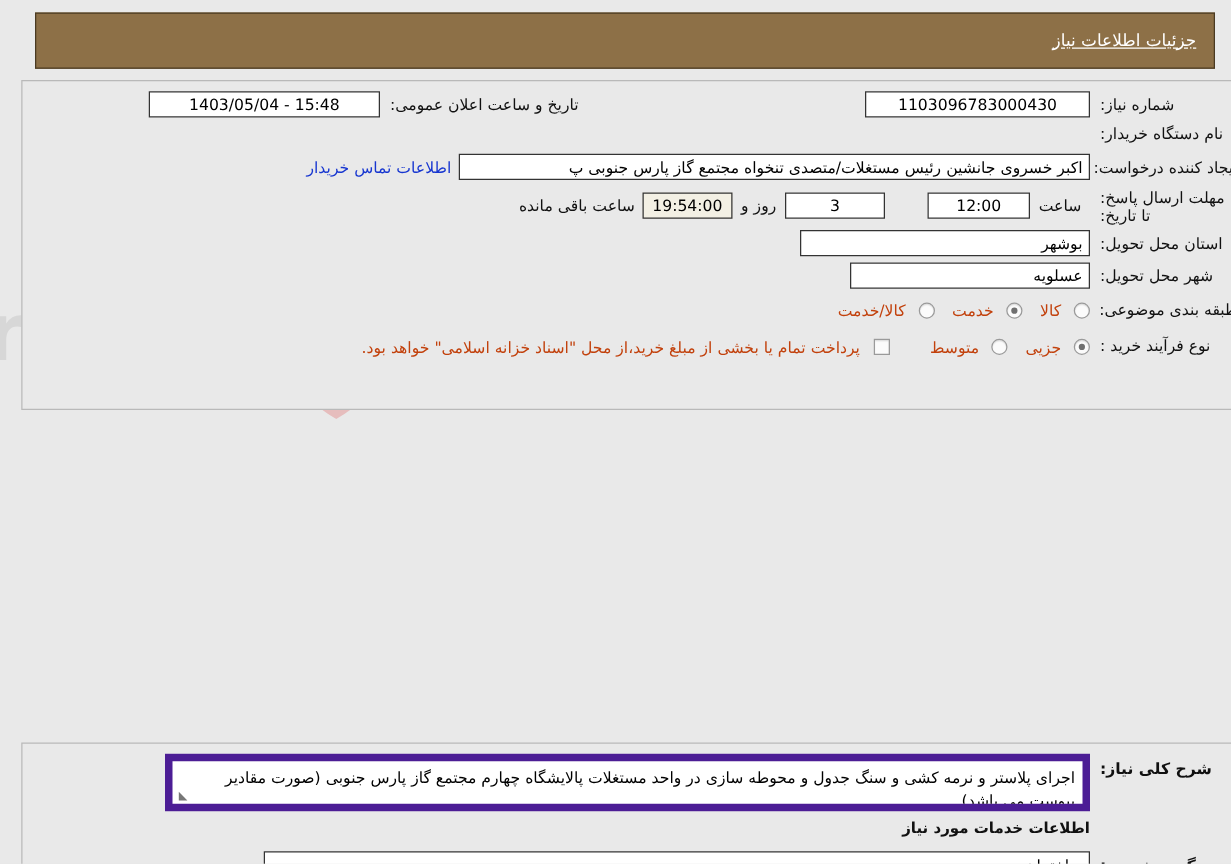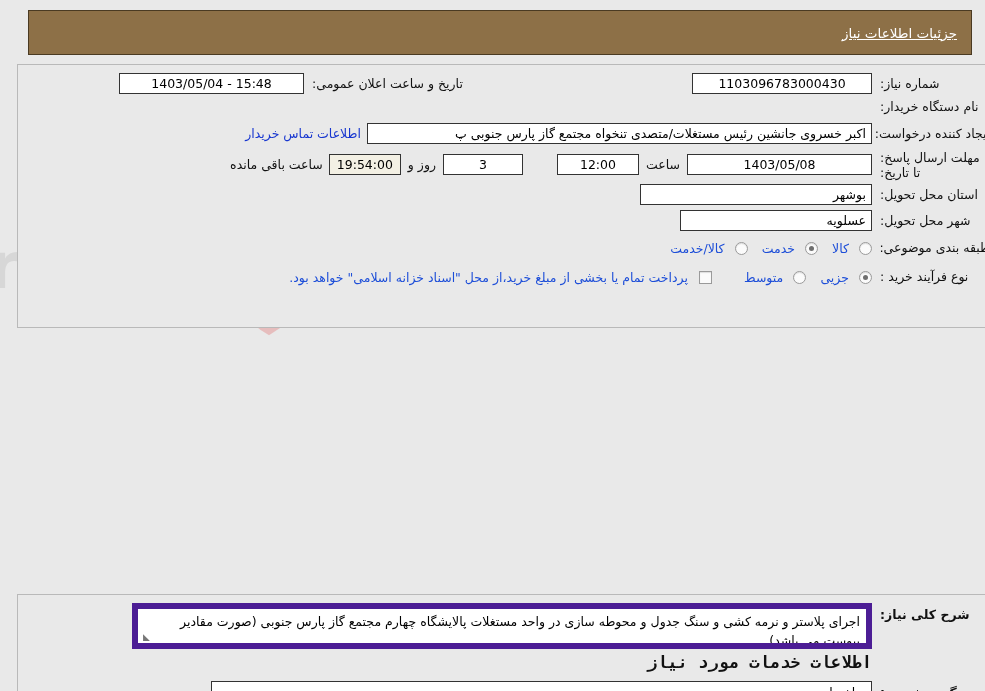--- a/index.html
+++ b/index.html
@@ -62,39 +62,39 @@
   .radio {
     width: 13px; height: 13px; border-radius: 50%;
     border: 1px solid #9a9a9a; background: #fbfbfb;
     display: inline-block; position: relative; vertical-align: middle;
     box-shadow: inset 0 1px 1px rgba(0,0,0,.12);
   }
   .radio.on::after {
     content: ""; position: absolute; left: 3px; top: 3px;
     width: 5px; height: 5px; border-radius: 50%; background: #6f6f6f;
   }
-  .radio-label { font-size: 12.5px; color: #1d4ed8; margin: 0 5px 0 14px; vertical-align: middle;}
+  .radio-label { font-size: 12.5px; color: #c2410c; margin: 0 5px 0 14px; vertical-align: middle;}
   .chk {
     width: 13px; height: 13px; border: 1px solid #9a9a9a; background: #fbfbfb;
     display: inline-block; vertical-align: middle;
     box-shadow: inset 0 1px 1px rgba(0,0,0,.12);
   }
 
   
   .ta {
     background: #ffffff; border: 6px solid #4c1d95; font-size: 12.5px; color: #000;
     padding: 3px 6px; line-height: 19px; position: relative; overflow: hidden;
   }
   .ta .grip {
     position: absolute; left: 3px; bottom: 1px; width: 9px; height: 9px;
     color: #777; font-size: 9px; line-height: 9px;
   }
 
   
-  .sec-head { font-size: 17px; font-weight: bold; color: #111; font-family: Liberation Mono, monospace; }
+  .sec-head { font-size: 12px; font-weight: bold; color: #111; }
 
   
   .btn {
     border: 1px solid #333; font-size: 12.5px; color: #000;
     height: 22px; min-width: 64px; padding: 0 14px; cursor: pointer;
     display: inline-flex; align-items: center; justify-content: center;
   }
   .btn-print { background: #e9f7e9; }
   .btn-back  { background: #fbd5d5; }
 
@@ -146,21 +146,20 @@
 
     <div class="row" style="height:27px;">
       <div class="lbl" style="width:118px;">ایجاد کننده درخواست:</div>
       <div class="fld right" style="width:505px;">اکبر خسروی جانشین رئیس مستغلات/متصدی تنخواه مجتمع گاز پارس جنوبی  پ</div>
       <a class="link" href="#" style="margin-right:6px;margin-left:32px;">اطلاعات تماس خریدار</a>
       <div style="flex:1"></div>
     </div>
 
     <div class="row" style="height:34px;">
       <div class="lbl" style="width:118px; line-height:15px; white-space:normal; padding-top:2px;">مهلت ارسال پاسخ: تا تاریخ:</div>
-      <div class="fld center" style="width:185px;">1403/05/08</div>
       <div class="lbl" style="padding:0 7px;">ساعت</div>
       <div class="fld center" style="width:82px;">12:00</div>
       <div style="width:34px"></div>
       <div class="fld center" style="width:80px;">3</div>
       <div class="lbl" style="padding:0 7px;">روز و</div>
       <div class="fld shade center" style="width:72px;">19:54:00</div>
       <div class="lbl" style="padding:0 6px;">ساعت باقی مانده</div>
       <div style="flex:1"></div>
     </div>
 

